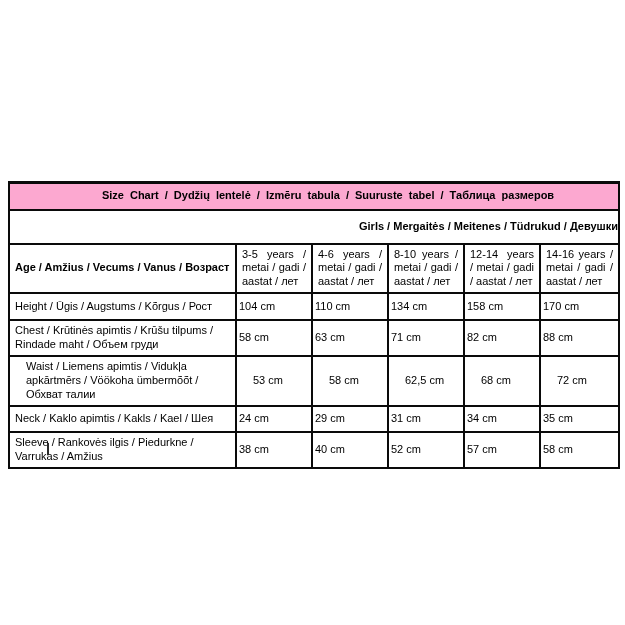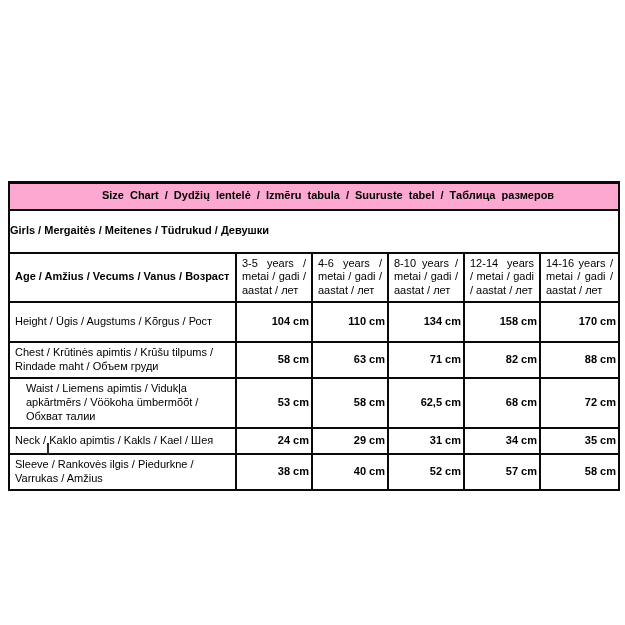--- a/index.html
+++ b/index.html
@@ -30,22 +30,22 @@
   }
   td.title-cell {
     height: 27px;
     text-align: center;
     font-weight: bold;
     font-size: 12.5px;
     word-spacing: 3px;
     padding-left: 28px;
   }
   td.subtitle-cell {
-    height: 43px;
-    text-align: left;
+    height: 34px;
+    text-align: right;
     font-weight: bold;
     font-size: 12.5px;
     background: #ffffff;
   }
   td.age-label-cell {
     height: 48px;
     font-weight: bold;
     font-size: 11.5px;
     text-align: left;
     padding: 2px 5px;
@@ -54,25 +54,24 @@
   td.col-head-cell {
     text-align: justify;
     padding: 3px 5px;
     vertical-align: middle;
   }
   td.row-label-cell {
     text-align: left;
     padding: 3px 5px;
   }
   td.value-cell {
-    text-align: right;
+    text-align: left;
     padding: 0 2px;
-    font-weight: bold;
   }
-  tr.r-height td { height: 40px; }
+  tr.r-height td { height: 27px; }
   tr.r-chest  td { height: 34px; }
   tr.r-waist  td { height: 34px; padding-left: 16px; }
   tr.r-neck   td { height: 26px; }
   tr.r-sleeve td { height: 32px; }
 
   .tick-mark {
     position: absolute;
     left: 47px; top: 443px;
     width: 2px; height: 12px;
     background: #2a2a2a;

